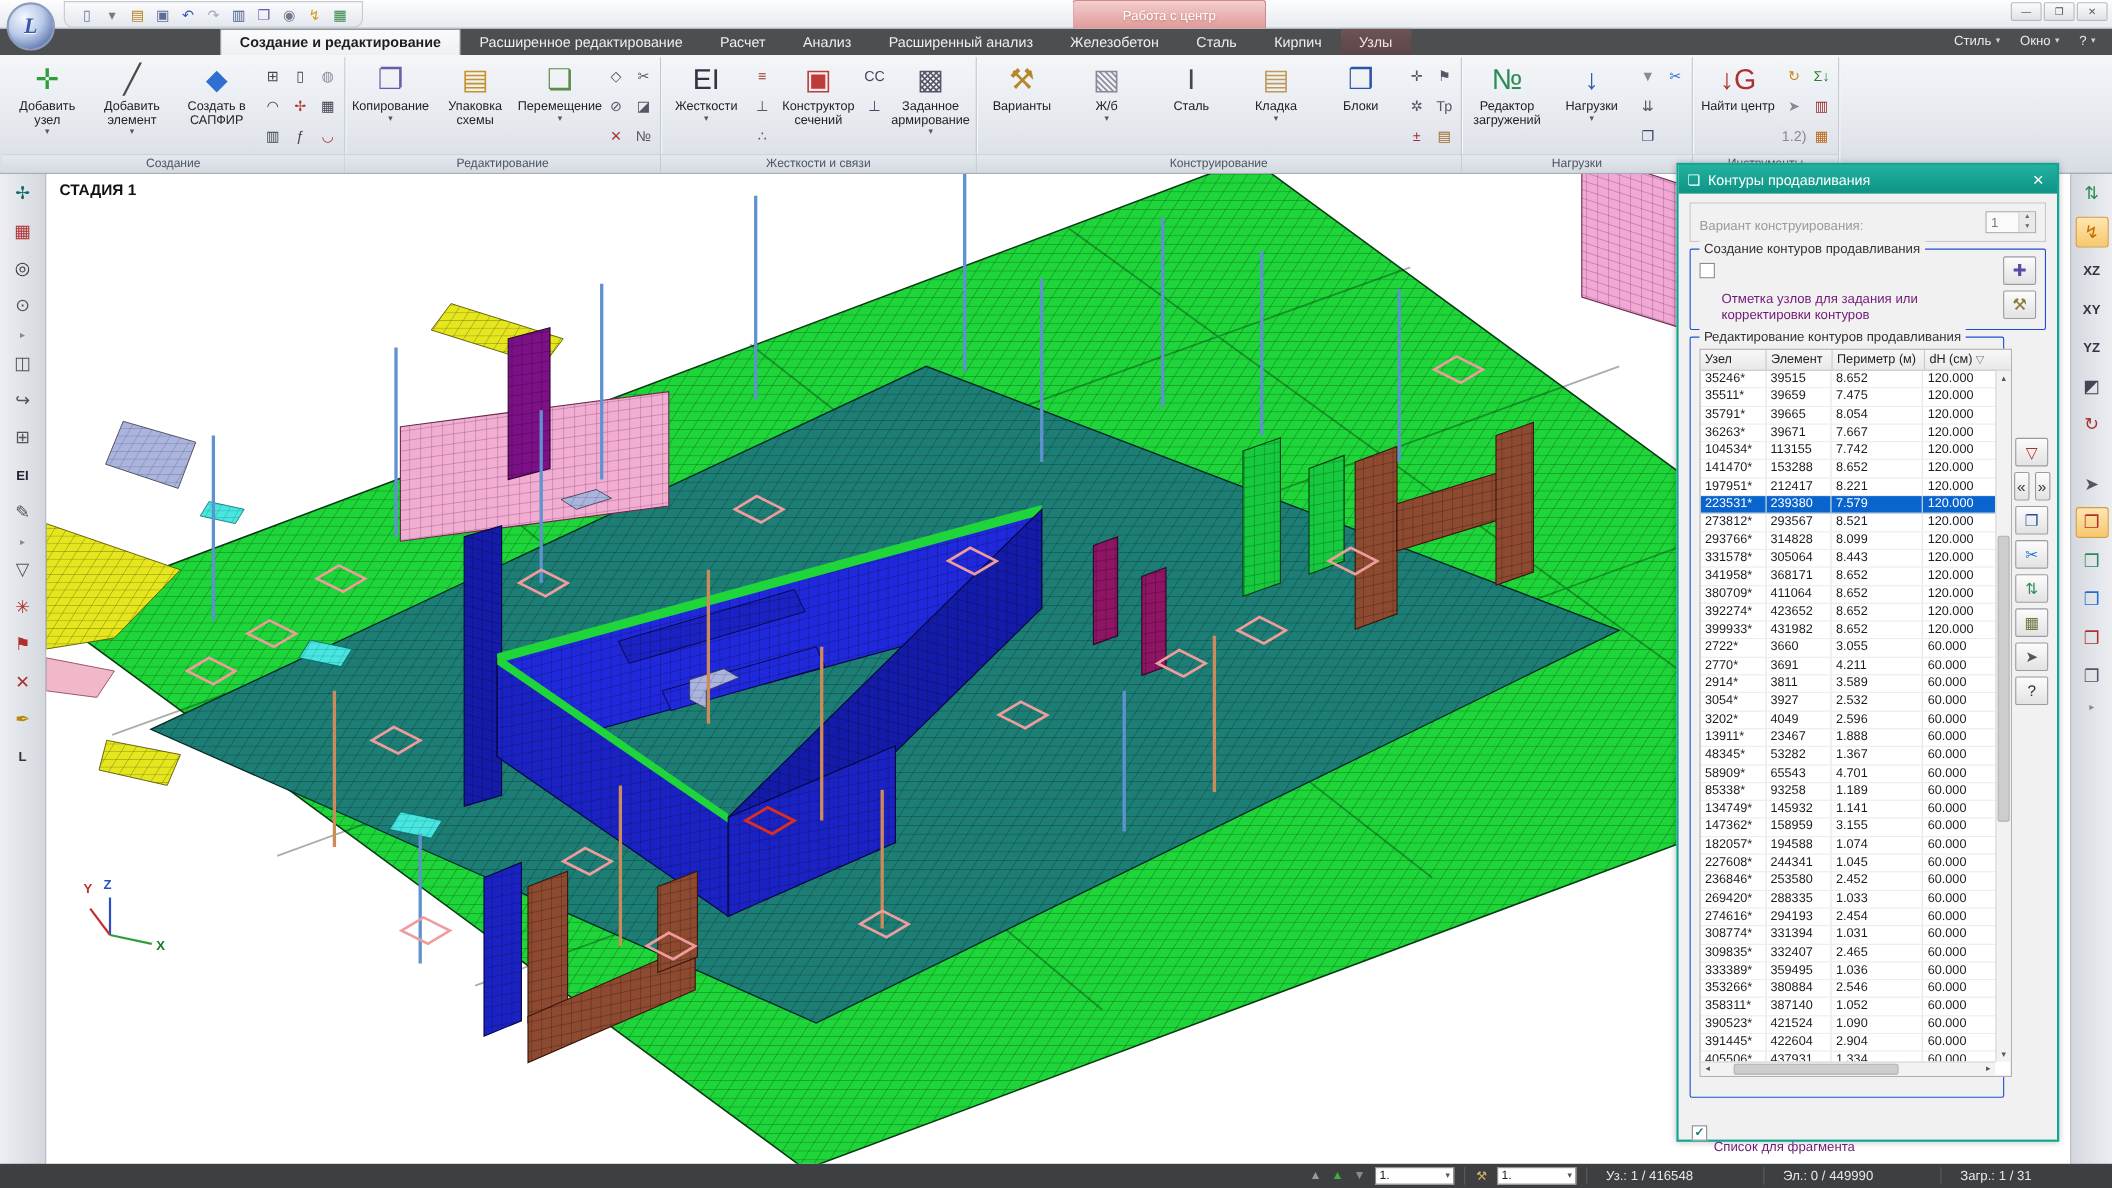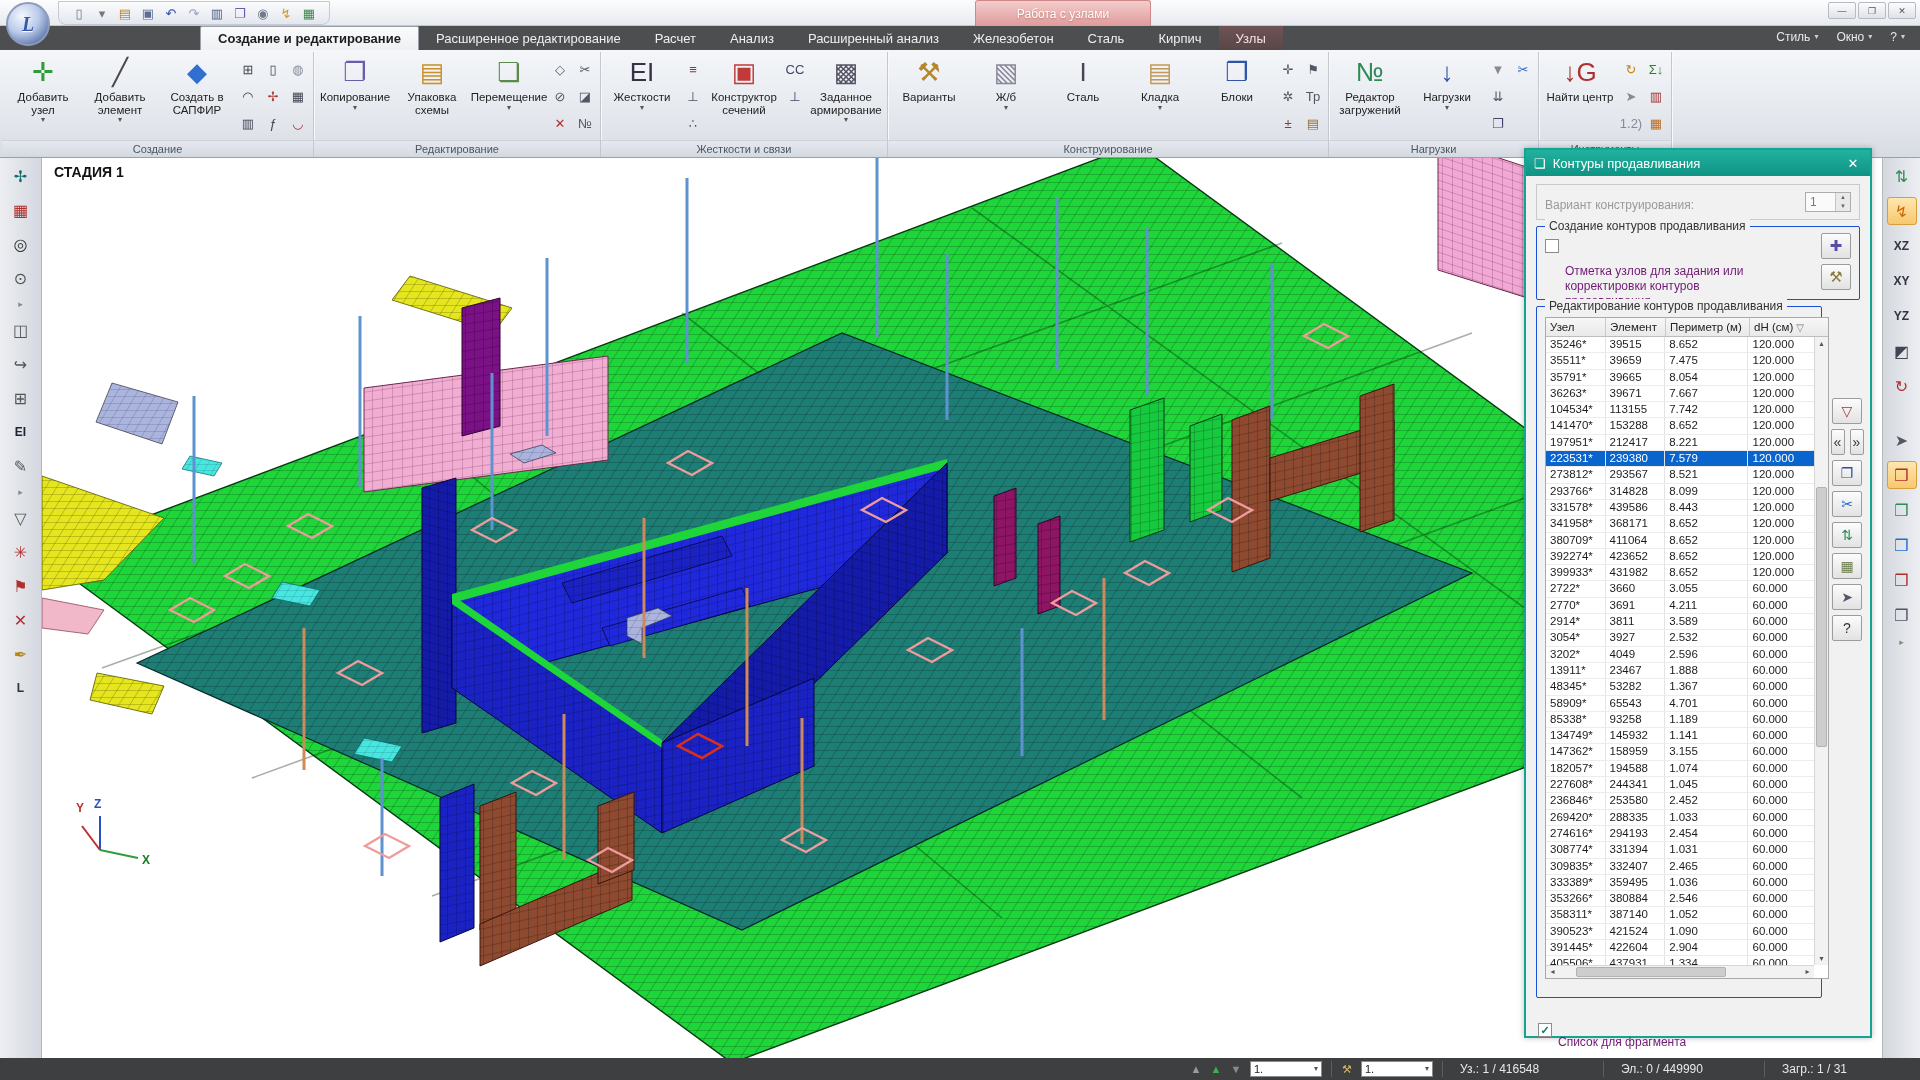--- a/index.html
+++ b/index.html
@@ -147,21 +147,21 @@
       <span class="qat-btn" style="color: rgb(216, 154, 28);">↯</span>
       <span class="qat-btn" style="color: rgb(60, 138, 74);">▦</span>
     </div>
   <div id="win-buttons">
       <span class="win-btn">—</span>
       <span class="win-btn">❐</span>
       <span class="win-btn">✕</span>
     </div>
 </div>
 <div id="logo">L</div>
-<div id="ctx-header">Работа с узлами</div>
+<div id="ctx-header">Работа с центр</div>
 
 <div id="tabrow">
     <div class="tab active">Создание и редактирование</div>
     <div class="tab">Расширенное редактирование</div>
     <div class="tab">Расчет</div>
     <div class="tab">Анализ</div>
     <div class="tab">Расширенный анализ</div>
     <div class="tab">Железобетон</div>
     <div class="tab">Сталь</div>
     <div class="tab">Кирпич</div>
@@ -633,21 +633,21 @@
             <span class="td c3">120.000</span>
           </div>
           <div class="tr">
             <span class="td c0">293766*</span>
             <span class="td c1">314828</span>
             <span class="td c2">8.099</span>
             <span class="td c3">120.000</span>
           </div>
           <div class="tr">
             <span class="td c0">331578*</span>
-            <span class="td c1">439586</span>
+            <span class="td c1">305064</span>
             <span class="td c2">8.443</span>
             <span class="td c3">120.000</span>
           </div>
           <div class="tr">
             <span class="td c0">341958*</span>
             <span class="td c1">368171</span>
             <span class="td c2">8.652</span>
             <span class="td c3">120.000</span>
           </div>
           <div class="tr">

